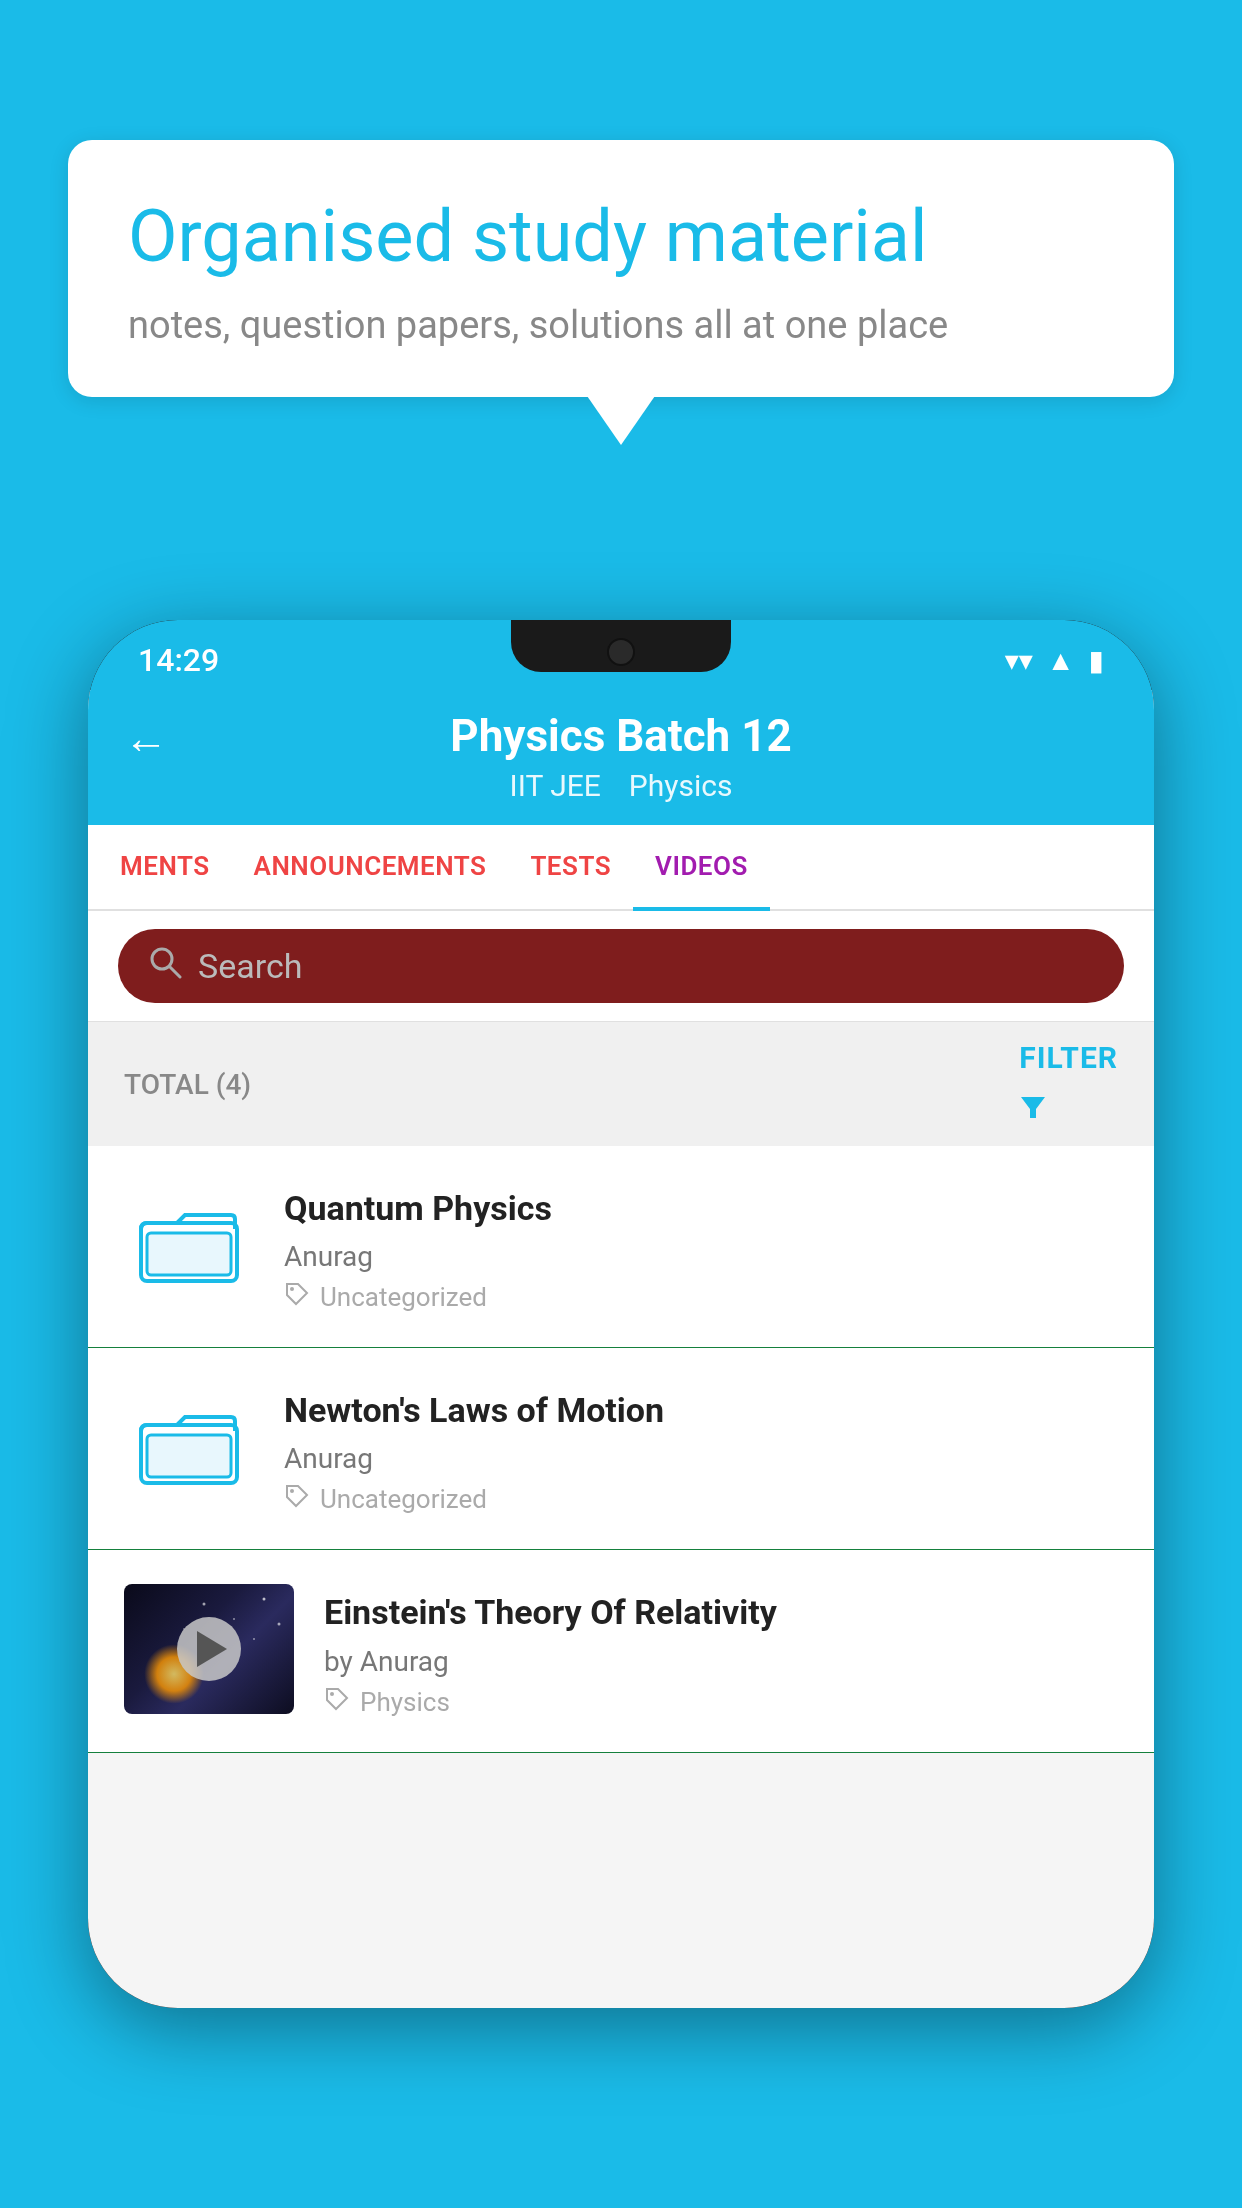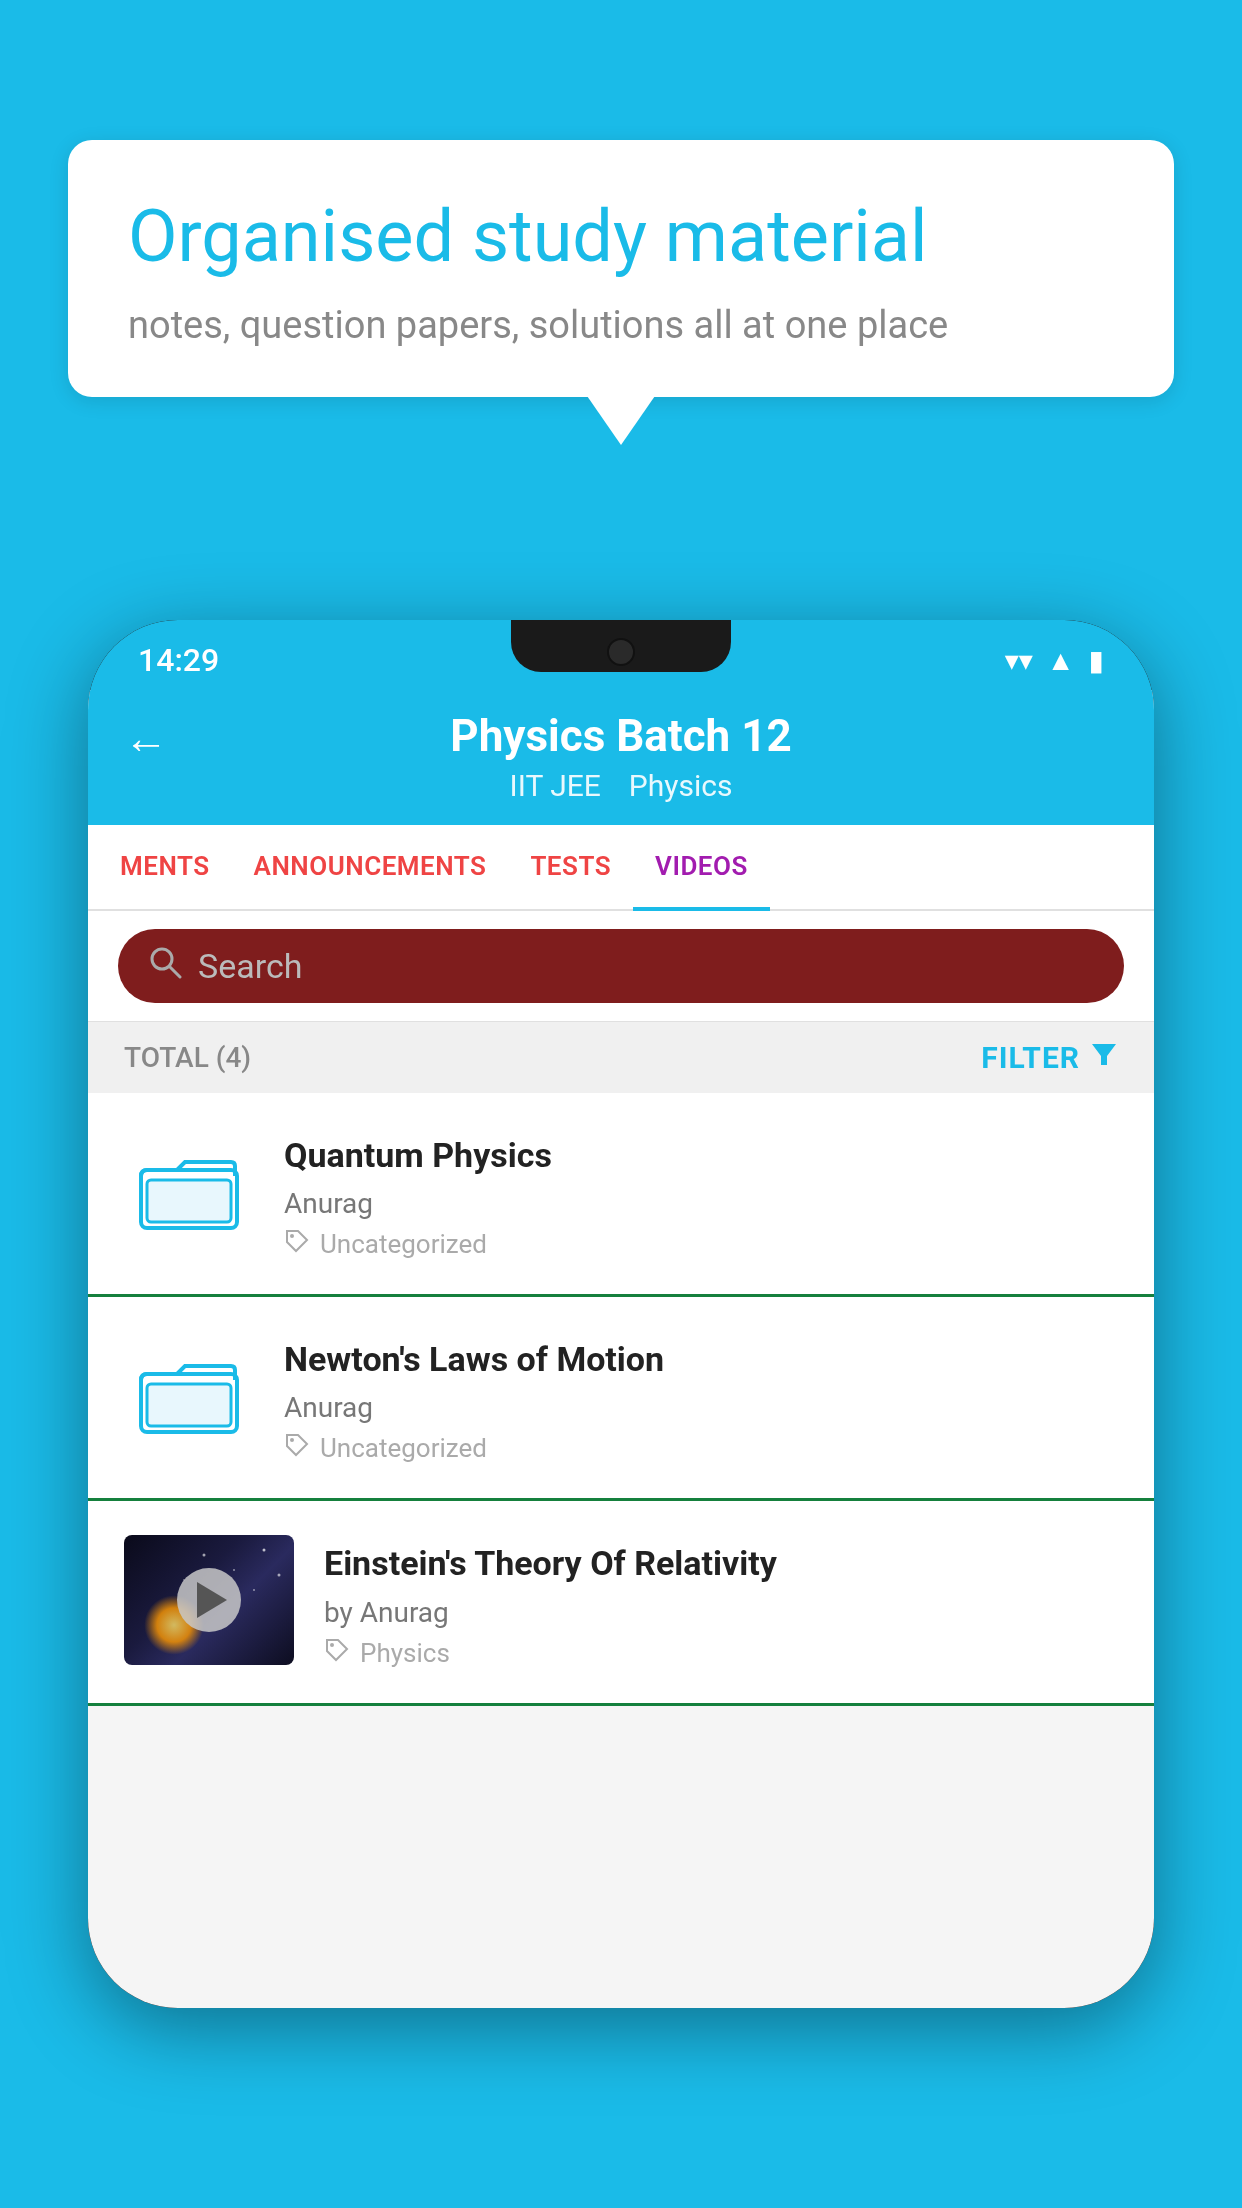--- a/index.html
+++ b/index.html
@@ -212,38 +212,38 @@
       align-items: center;
       justify-content: space-between;
     }
     .total-label {
       font-size: 28px;
       color: #888;
       font-weight: 500;
     }
     .filter-btn {
       display: flex;
-      align-items: center;
-      gap: 10px;
+      gap: 18px;
       color: #1ABBE8;
       font-size: 30px;
       font-weight: 700;
       letter-spacing: 1px;
       cursor: pointer;
+      flex-direction: column;
     }
 
     
     .video-list {
       background: white;
     }
     .video-item {
       display: flex;
       align-items: flex-start;
       padding: 34px 36px;
-      border-bottom: 3px solid #15803d;
+      border-bottom: 1px solid #15803d;
       gap: 30px;
     }
     .video-thumb {
       width: 130px;
       height: 130px;
       flex-shrink: 0;
       border-radius: 8px;
       background: #1ABBE8;
       display: flex;
       align-items: center;

